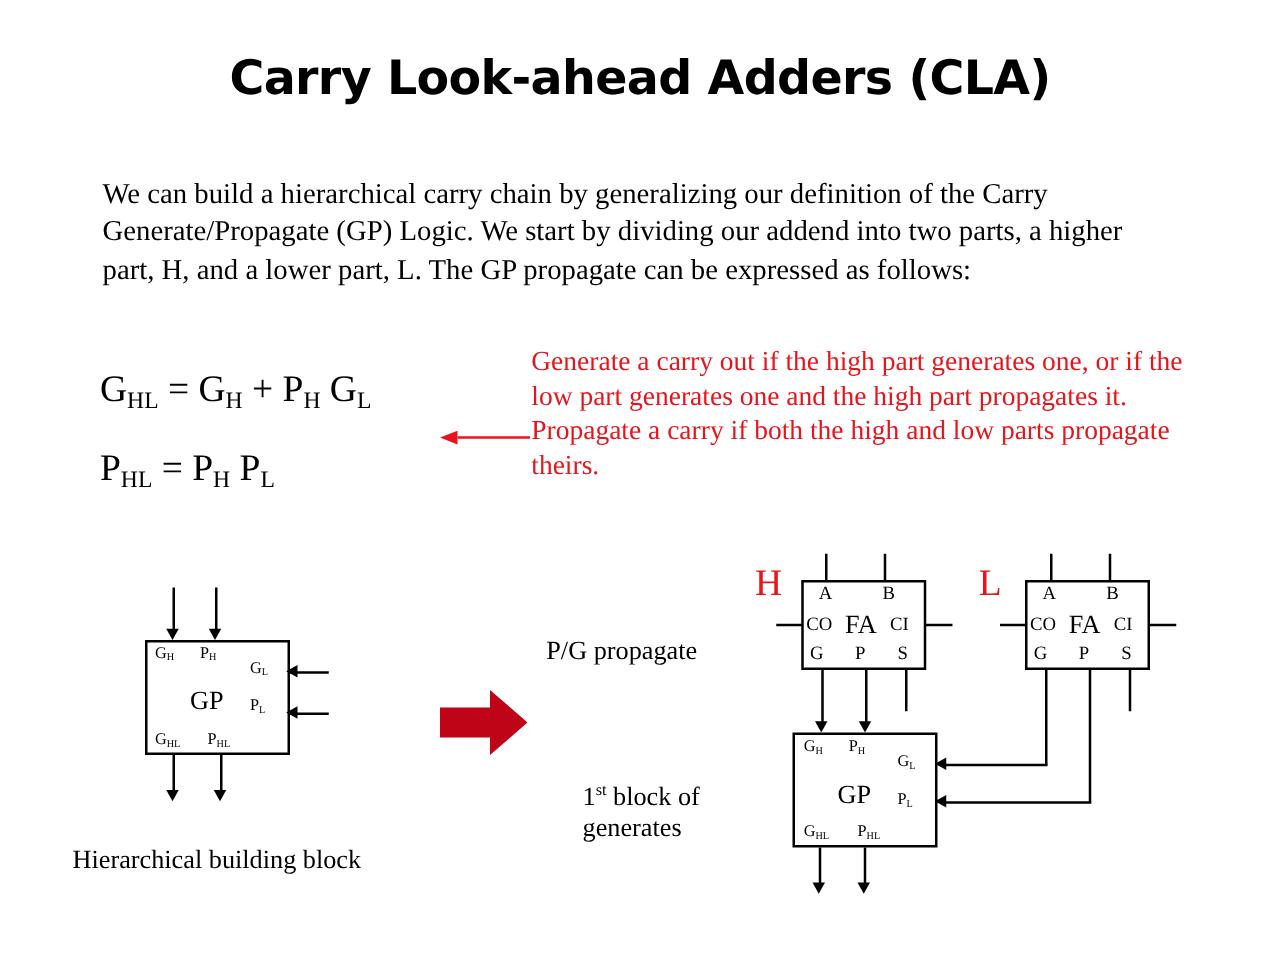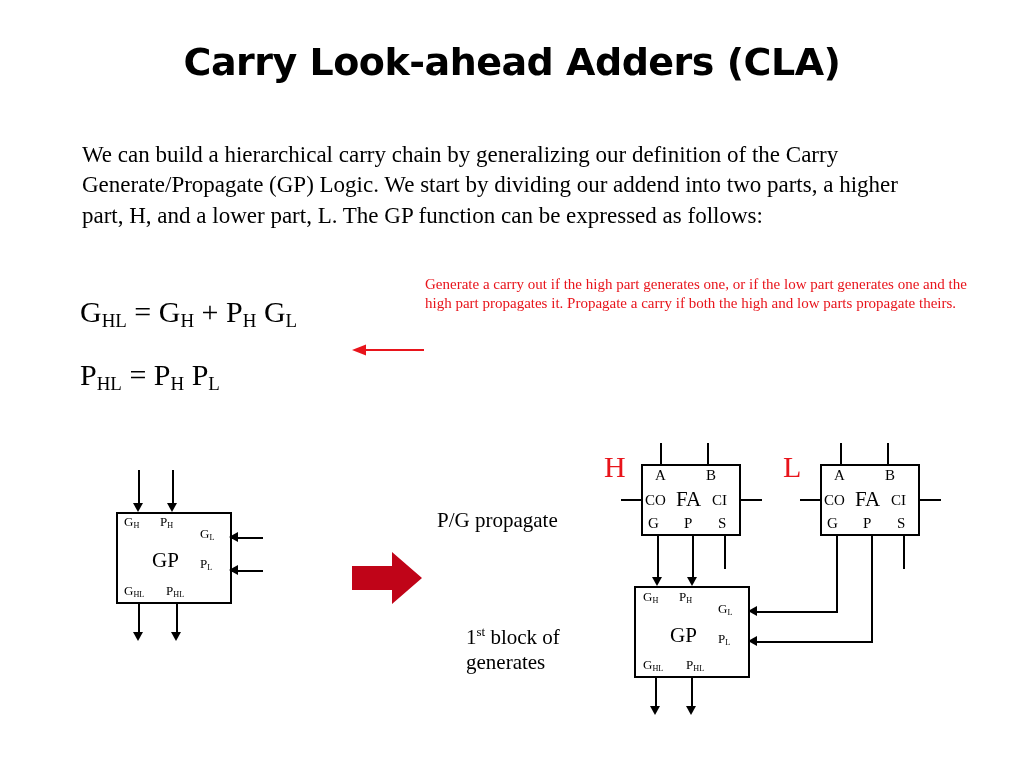--- a/index.html
+++ b/index.html
@@ -54,21 +54,21 @@
     font-size: 0.63em;
     vertical-align: -0.28em;
   }
   
   #annotation {
     position: absolute;
     left: 425px;
     top: 275px;
     width: 545px;
     color: #e8141b;
-    font-size: 15px;
+    font-size: 22px;
     line-height: 1.25;
   }
   #annotation-arrow {
     position: absolute;
     left: 352px;
     top: 343px;
     width: 72px;
     height: 14px;
   }
   
@@ -131,21 +131,21 @@
     height: 52px;
   }
 </style>
 </head>
 <body>
 
 <div id="slide">
 
   <div id="title">Carry Look-ahead Adders (CLA)</div>
 
-  <div id="body-text">We can build a hierarchical carry chain by generalizing our definition of the Carry Generate/Propagate (GP) Logic. We start by dividing our addend into two parts, a higher part, H, and a lower part, L. The GP function can be expressed as follows:</div>
+  <div id="body-text">We can build a hierarchical carry chain by generalizing our definition of the Carry Generate/Propagate (GP) Logic. We start by dividing our addend into two parts, a higher part, H, and a lower part, L. The GP propagate can be expressed as follows:</div>
 
   <div class="equation" id="eq1">
     <span>G</span><span class="sub">HL</span>
     <span>=</span>
     <span>G</span><span class="sub">H</span>
     <span>+</span>
     <span>P</span><span class="sub">H</span>
     <span>G</span><span class="sub">L</span>
   </div>
 
@@ -184,20 +184,21 @@
   <div class="arrow-left" style="left:229px; top:565px;"></div>
 
   <div class="lbl lbl-sm" style="left:124px; top:583px;"><span>G</span><span class="sub">HL</span></div>
   <div class="lbl lbl-sm" style="left:166px; top:583px;"><span>P</span><span class="sub">HL</span></div>
 
   <div class="vline" style="left:138px; top:604px; height:30px;"></div>
   <div class="arrow-down" style="left:133px; top:632px;"></div>
   <div class="vline" style="left:176px; top:604px; height:30px;"></div>
   <div class="arrow-down" style="left:171px; top:632px;"></div>
 
+  <div class="caption" style="left:58px; top:675px;">Hierarchical building block</div>
 
   <svg id="big-red-arrow" viewBox="0 0 70 52">
     <polygon points="0,14 40,14 40,0 70,26 40,52 40,38 0,38" fill="#c00418"></polygon>
   </svg>
 
   <div class="section-label" style="left:437px; top:508px;">P/G propagate</div>
 
   <div class="section-label" style="left:466px; top:624px;">
     <span>1</span><sup style="font-size:0.62em;">st</sup><span> block of</span><br>
     <span>generates</span>

